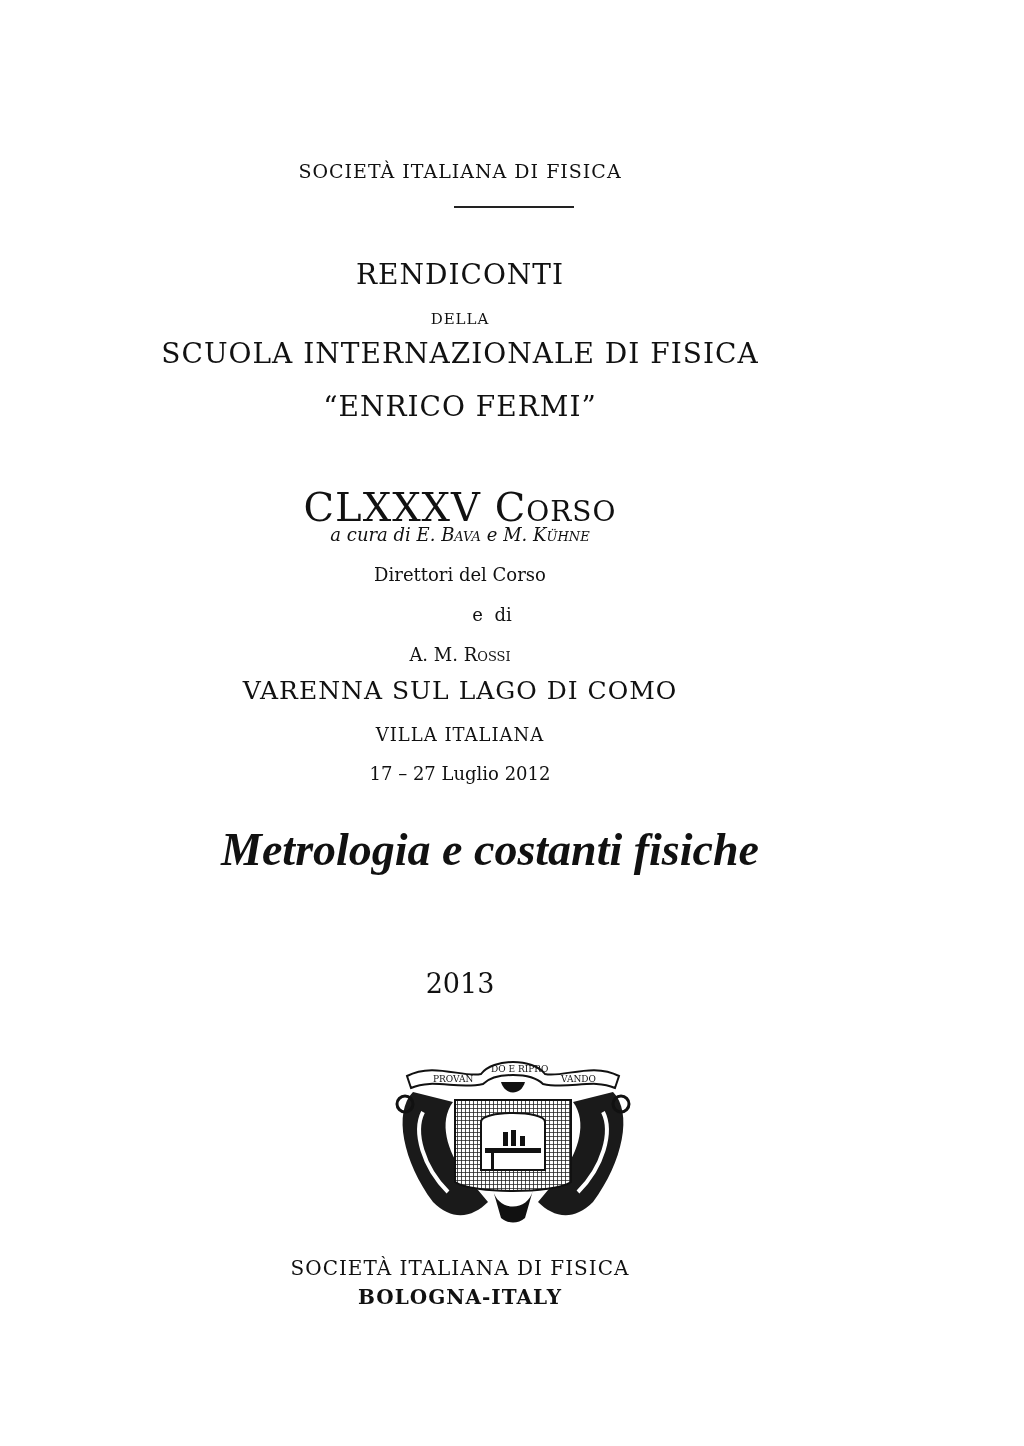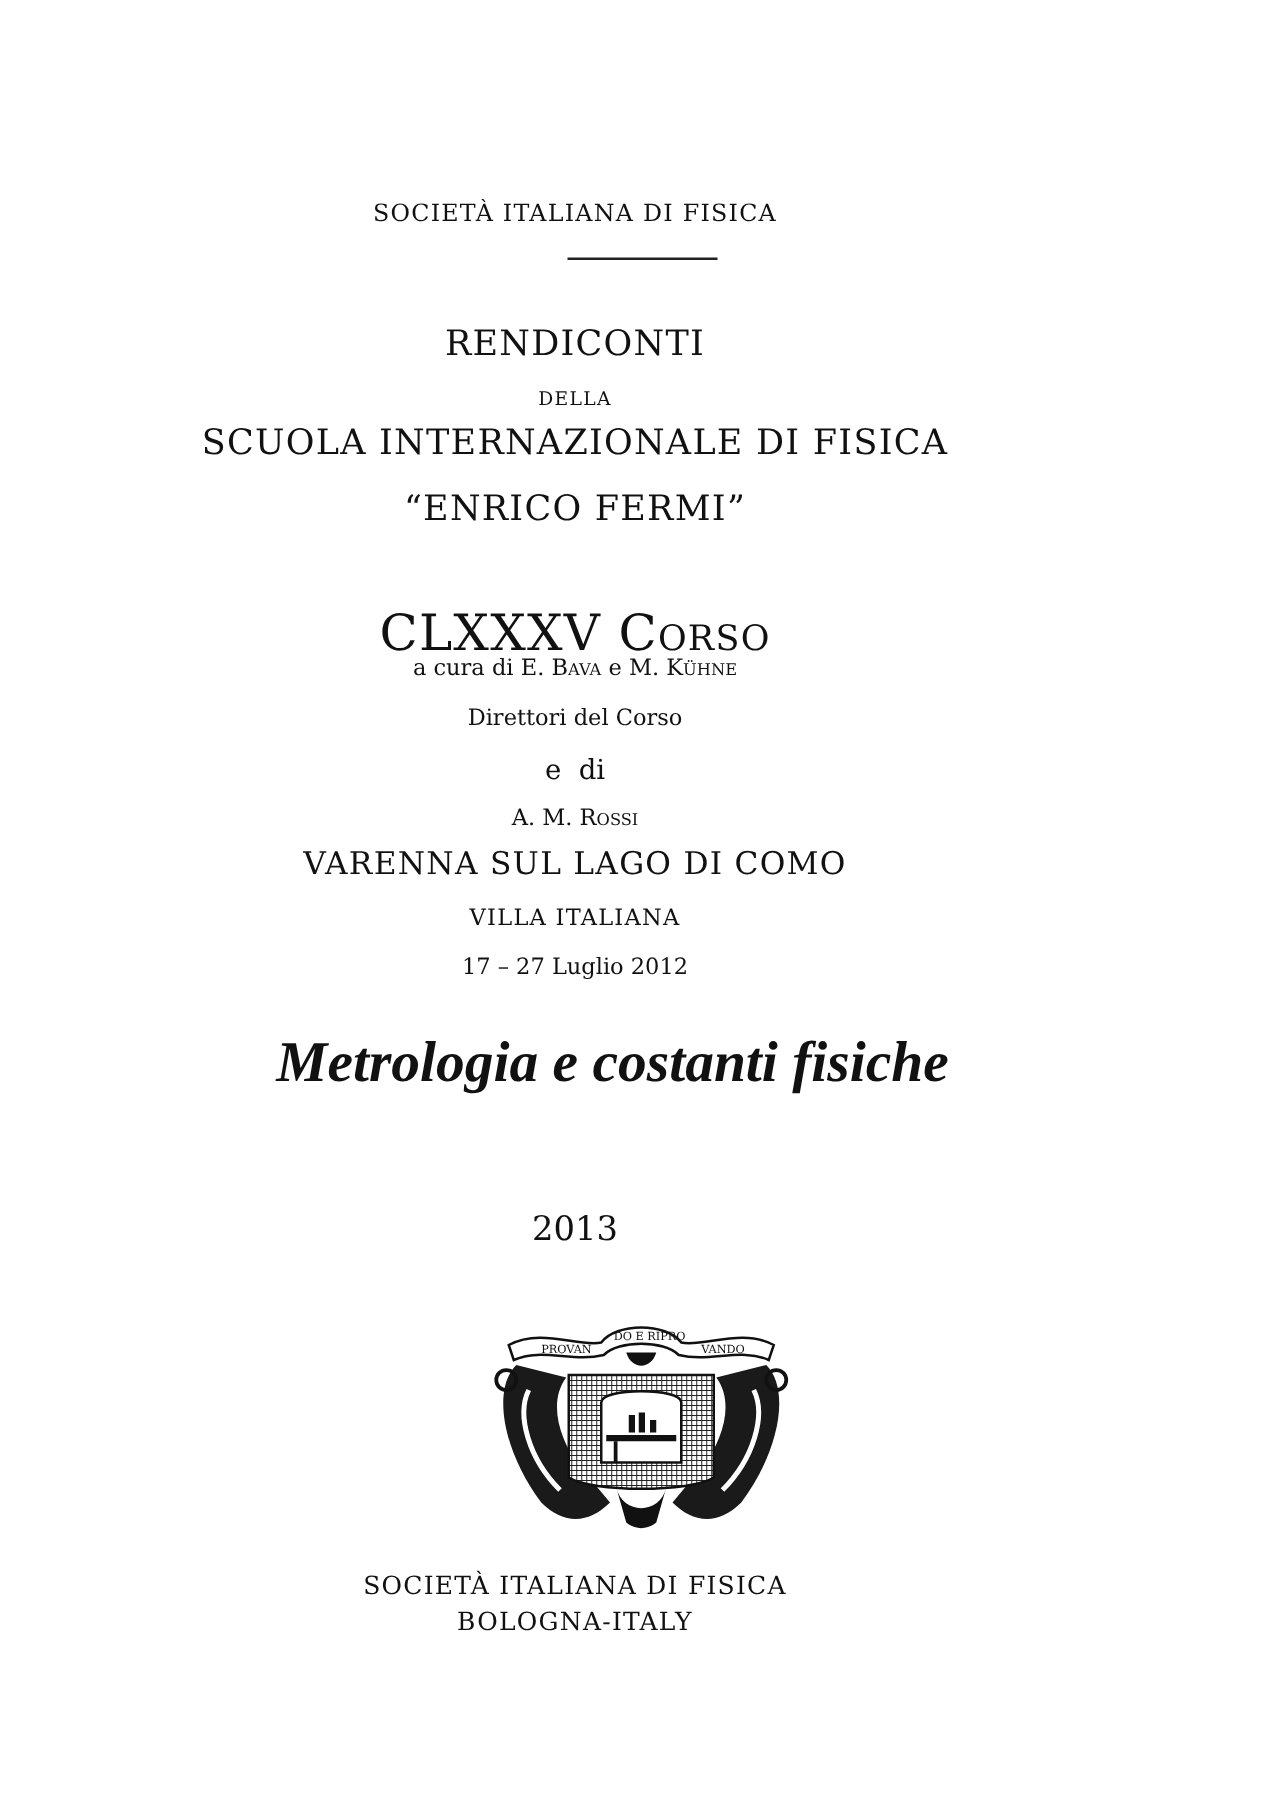--- a/index.html
+++ b/index.html
@@ -21,28 +21,28 @@
   <div class="line" style="top:258px;font-size:28px;letter-spacing:1px;">RENDICONTI</div>
   <div class="line" style="top:310px;font-size:15px;letter-spacing:1px;">DELLA</div>
   <div class="line" style="top:337px;font-size:28px;letter-spacing:1px;">SCUOLA INTERNAZIONALE DI FISICA</div>
   <div class="line" style="top:390px;font-size:28px;letter-spacing:1px;">“ENRICO FERMI”</div>
 
   <div class="line" style="top:484px;font-size:40px;letter-spacing:1px;">
     <span>CLXXXV</span>
     <span class="sc">Corso</span>
   </div>
 
-  <div class="line" style="top:524px;font-size:18px;">
+  <div class="line" style="top:524px;font-size:18px;font-style:italic;">
     <span>a cura di</span>
     <span class="sc">E. Bava</span>
     <span>e</span>
     <span class="sc">M. Kühne</span>
   </div>
   <div class="line" style="top:564px;font-size:18px;">Direttori del Corso</div>
-  <div class="line" style="top:604px;font-size:22px;white-space:pre;">e  di</div>
+  <div class="line" style="top:604px;font-size:18px;white-space:pre;margin-left:32px;">e  di</div>
   <div class="line sc" style="top:644px;font-size:18px;">A. M. Rossi</div>
 
   <div class="line" style="top:676px;font-size:25px;letter-spacing:1px;">VARENNA SUL LAGO DI COMO</div>
   <div class="line" style="top:724px;font-size:18px;letter-spacing:1px;">VILLA ITALIANA</div>
   <div class="line" style="top:763px;font-size:18px;">17 – 27 Luglio 2012</div>
 
   <div class="line" style="top:823px;font-size:46px;font-style:italic;font-weight:bold;font-family:'Liberation Serif','DejaVu Serif',serif;padding-left:30px;">Metrologia e costanti fisiche</div>
 
   <div class="line" style="top:968px;font-size:27px;">2013</div>
 
@@ -76,14 +76,14 @@
       <text x="40" y="30" font-family="DejaVu Serif, serif" font-size="9" fill="#111">PROVAN</text>
       <text x="98" y="20" font-family="DejaVu Serif, serif" font-size="9" fill="#111">DO E RIPRO</text>
       <text x="168" y="30" font-family="DejaVu Serif, serif" font-size="9" fill="#111">VANDO</text>
 
       <circle cx="12" cy="52" r="8" fill="none" stroke="#111" stroke-width="3"></circle>
       <circle cx="228" cy="52" r="8" fill="none" stroke="#111" stroke-width="3"></circle>
     </svg>
   </div>
 
   <div class="line" style="top:1256px;font-size:20px;letter-spacing:1px;">SOCIETÀ ITALIANA DI FISICA</div>
-  <div class="line" style="top:1285px;font-size:20px;letter-spacing:1px;">BOLOGNA-ITALY</div>
+  <div class="line" style="top:1285px;font-size:20px;letter-spacing:1px;font-weight:bold;">BOLOGNA-ITALY</div>
 </div>
 
 </body></html>

